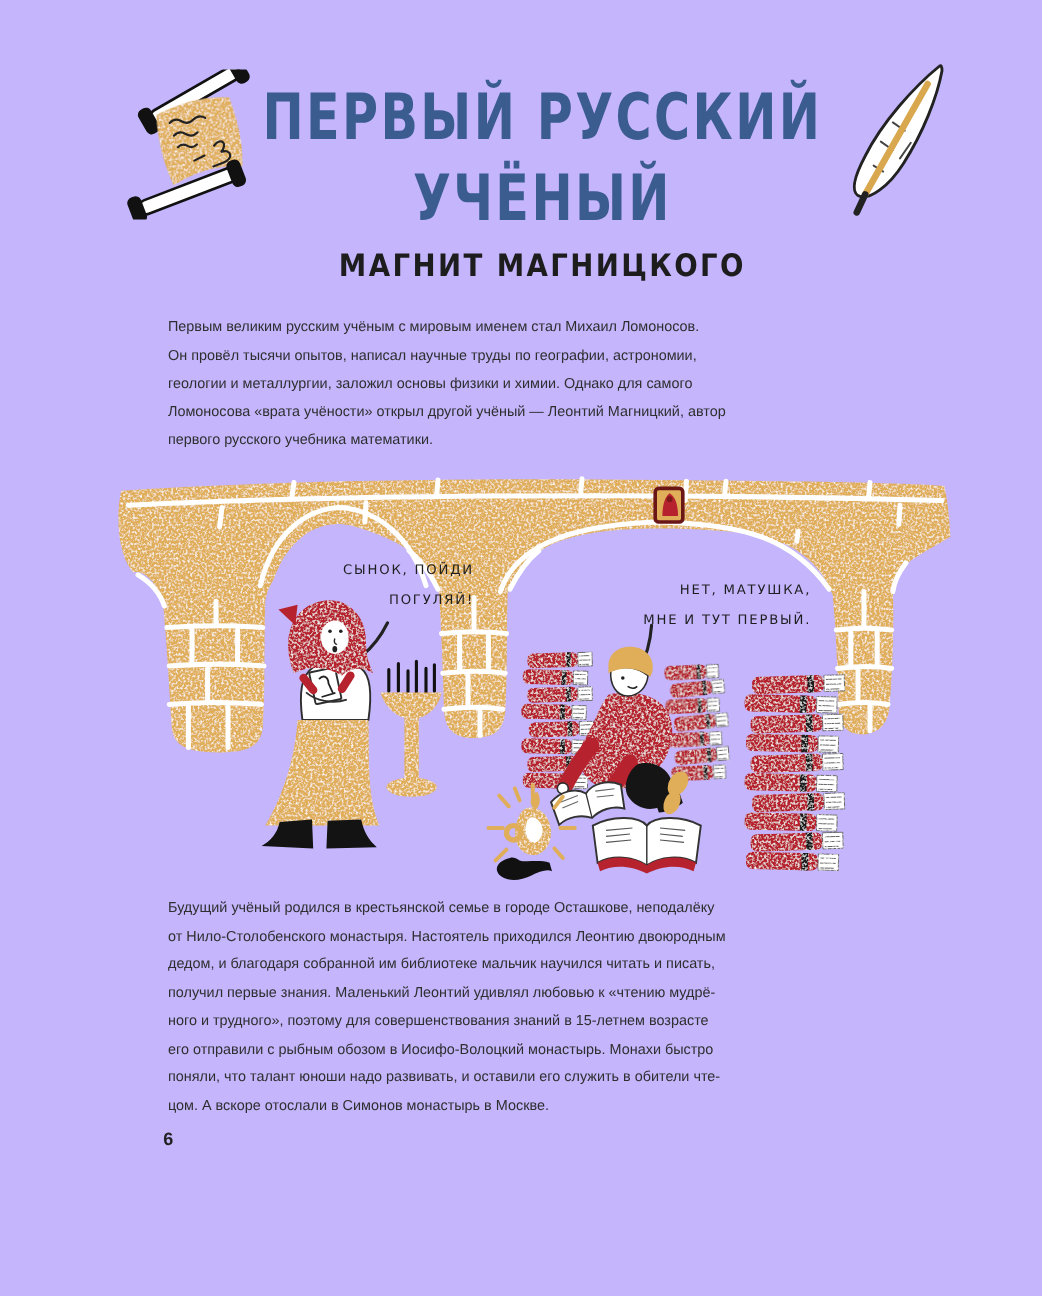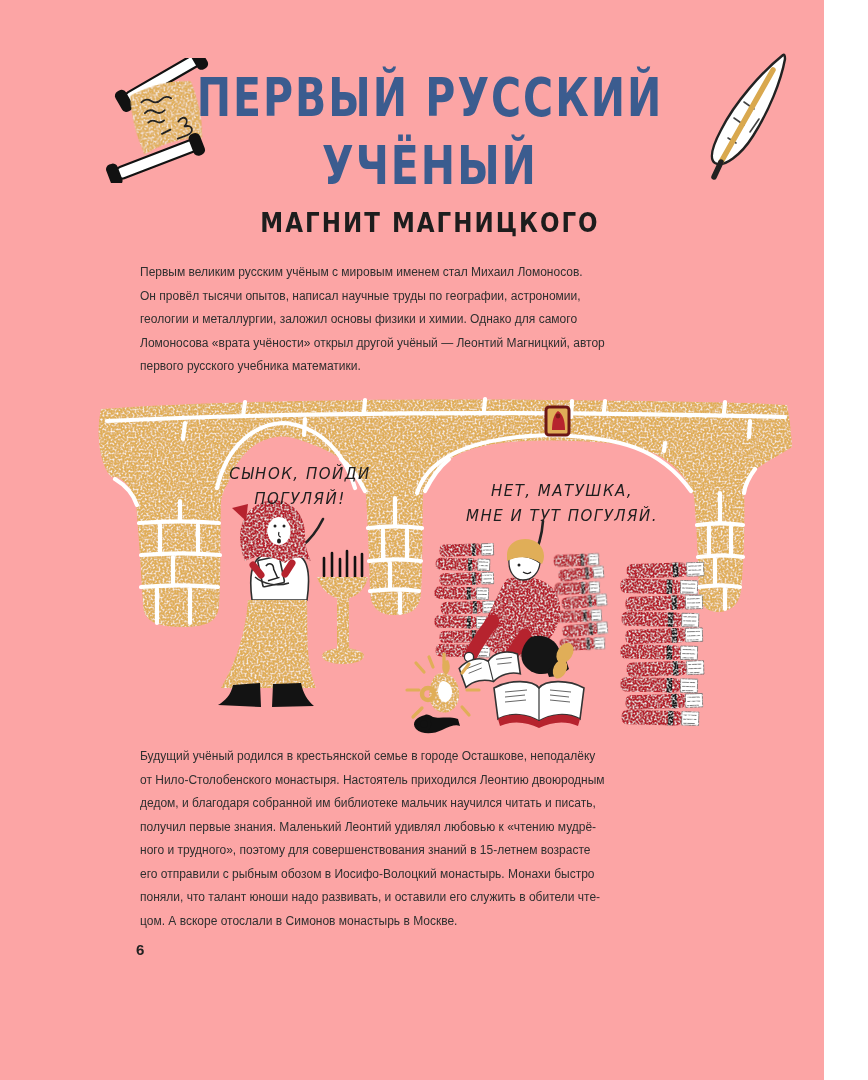--- a/index.html
+++ b/index.html
@@ -1,32 +1,32 @@
 <!DOCTYPE html>
 <html><head>
 <meta charset="utf-8">
 <style>
   html,body{margin:0;padding:0;background:#fff;}
-  .page{position:relative;width:784px;height:1080px;background:#fca5a5;overflow:hidden;
-        font-family:"Liberation Sans",sans-serif;color:#2f2f2f;padding-left:40px;}
+  .page{position:relative;width:868px;height:1080px;background:#c4b5fd;overflow:hidden;
+        font-family:"Liberation Sans",sans-serif;color:#2f2f2f;}
   .abs{position:absolute;}
   .title{left:0;top:64px;width:100%;padding-left:36px;box-sizing:border-box;
          text-align:center;font-family:"DejaVu Sans",sans-serif;font-weight:bold;
          font-size:41px;line-height:52px;letter-spacing:2px;color:#3B5C8F;
          white-space:pre-line;transform:scaleY(1.30);transform-origin:top center;}
   .subtitle{left:0;top:208px;width:100%;padding-left:36px;box-sizing:border-box;
          text-align:center;font-family:"DejaVu Sans",sans-serif;font-weight:bold;
          font-size:23px;letter-spacing:2px;color:#1d1d1d;
          transform:scaleY(1.12);transform-origin:top center;}
   .para{left:140px;width:668px;font-size:12px;line-height:23.5px;white-space:pre-line;
         color:#2f2f2f;}
   .p1{top:261px;}
   .p2{top:745px;}
-  .speech{font-family:"DejaVu Sans",sans-serif;font-size:15px;line-height:25px;
-        letter-spacing:1.5px;color:#1e1e1e;text-align:center;white-space:pre-line;font-style:italic;}
+  .speech{font-family:"DejaVu Sans",sans-serif;font-size:11px;line-height:25px;
+        letter-spacing:1.5px;color:#1e1e1e;text-align:right;white-space:pre-line;}
   .s1{left:205px;top:462px;width:190px;}
   .s2{left:448px;top:479px;width:228px;}
   .pagenum{left:136px;top:941px;font-size:15px;font-weight:bold;color:#222;}
 </style>
 </head>
 <body>
 
 <div class="page">
 
   <svg width="0" height="0" style="position:absolute">
@@ -346,21 +346,21 @@
       <path d="M 344,292 C 342,298 343,305 347,308 C 352,311 357,306 357,299 C 357,293 353,288 348,288 C 346,288 345,290 344,292 Z" fill="#fff"></path>
       <circle cx="333" cy="301" r="6" stroke="#E0AE58" stroke-width="4.5" fill="none"></circle>
       <path d="M 330,322 C 321,324 316,330 321,336 C 327,342 339,341 347,337 C 355,333 361,331 365,333 L 363,326 C 354,323 344,326 338,324 C 335,322 332,321 330,322 Z" fill="#111"></path>
       <circle cx="329" cy="331" r="5.5" stroke="#111" stroke-width="3.6" fill="none"></circle>
     </g>
   </svg>
 
   <div class="abs speech s1">СЫНОК, ПОЙДИ
 ПОГУЛЯЙ!</div>
   <div class="abs speech s2">НЕТ, МАТУШКА,
-МНЕ И ТУТ ПОГУЛЯЙ.</div>
+МНЕ И ТУТ ПЕРВЫЙ.</div>
 
   <div class="abs para p2">Будущий учёный родился в крестьянской семье в городе Осташкове, неподалёку
 от Нило-Столобенского монастыря. Настоятель приходился Леонтию двоюродным
 дедом, и благодаря собранной им библиотеке мальчик научился читать и писать,
 получил первые знания. Маленький Леонтий удивлял любовью к «чтению мудрё-
 ного и трудного», поэтому для совершенствования знаний в 15-летнем возрасте
 его отправили с рыбным обозом в Иосифо-Волоцкий монастырь. Монахи быстро
 поняли, что талант юноши надо развивать, и оставили его служить в обители чте-
 цом. А вскоре отослали в Симонов монастырь в Москве.</div>
 

